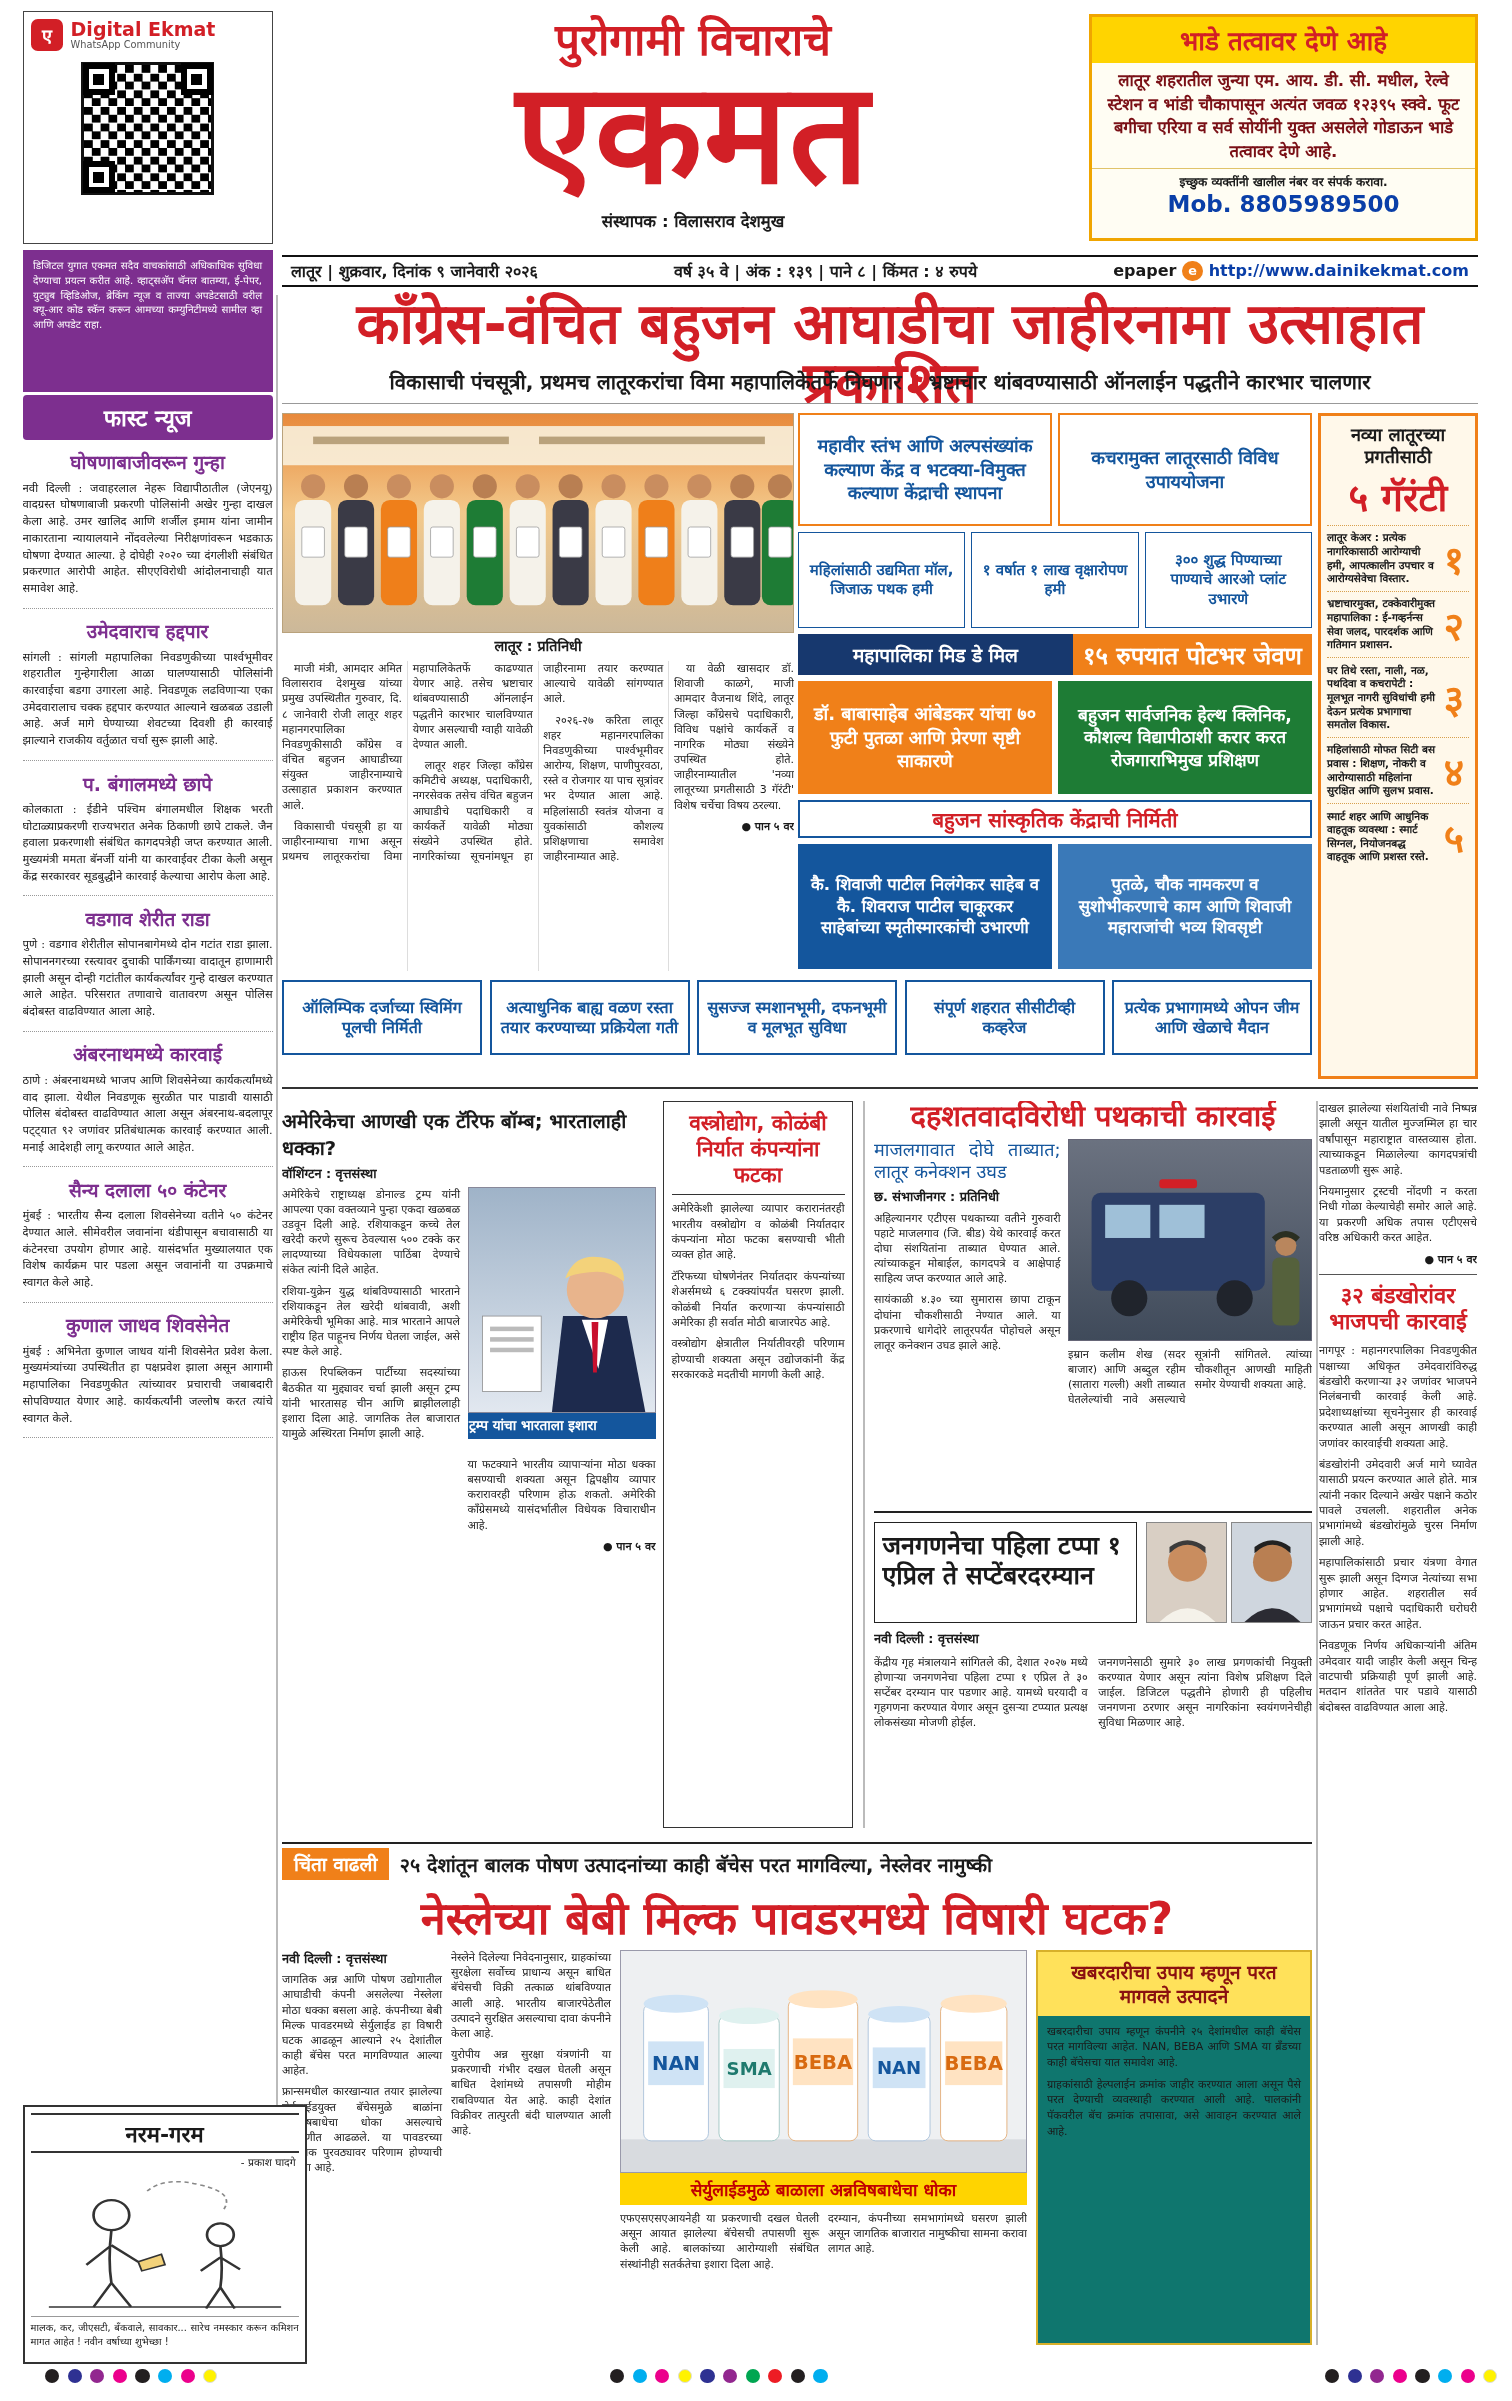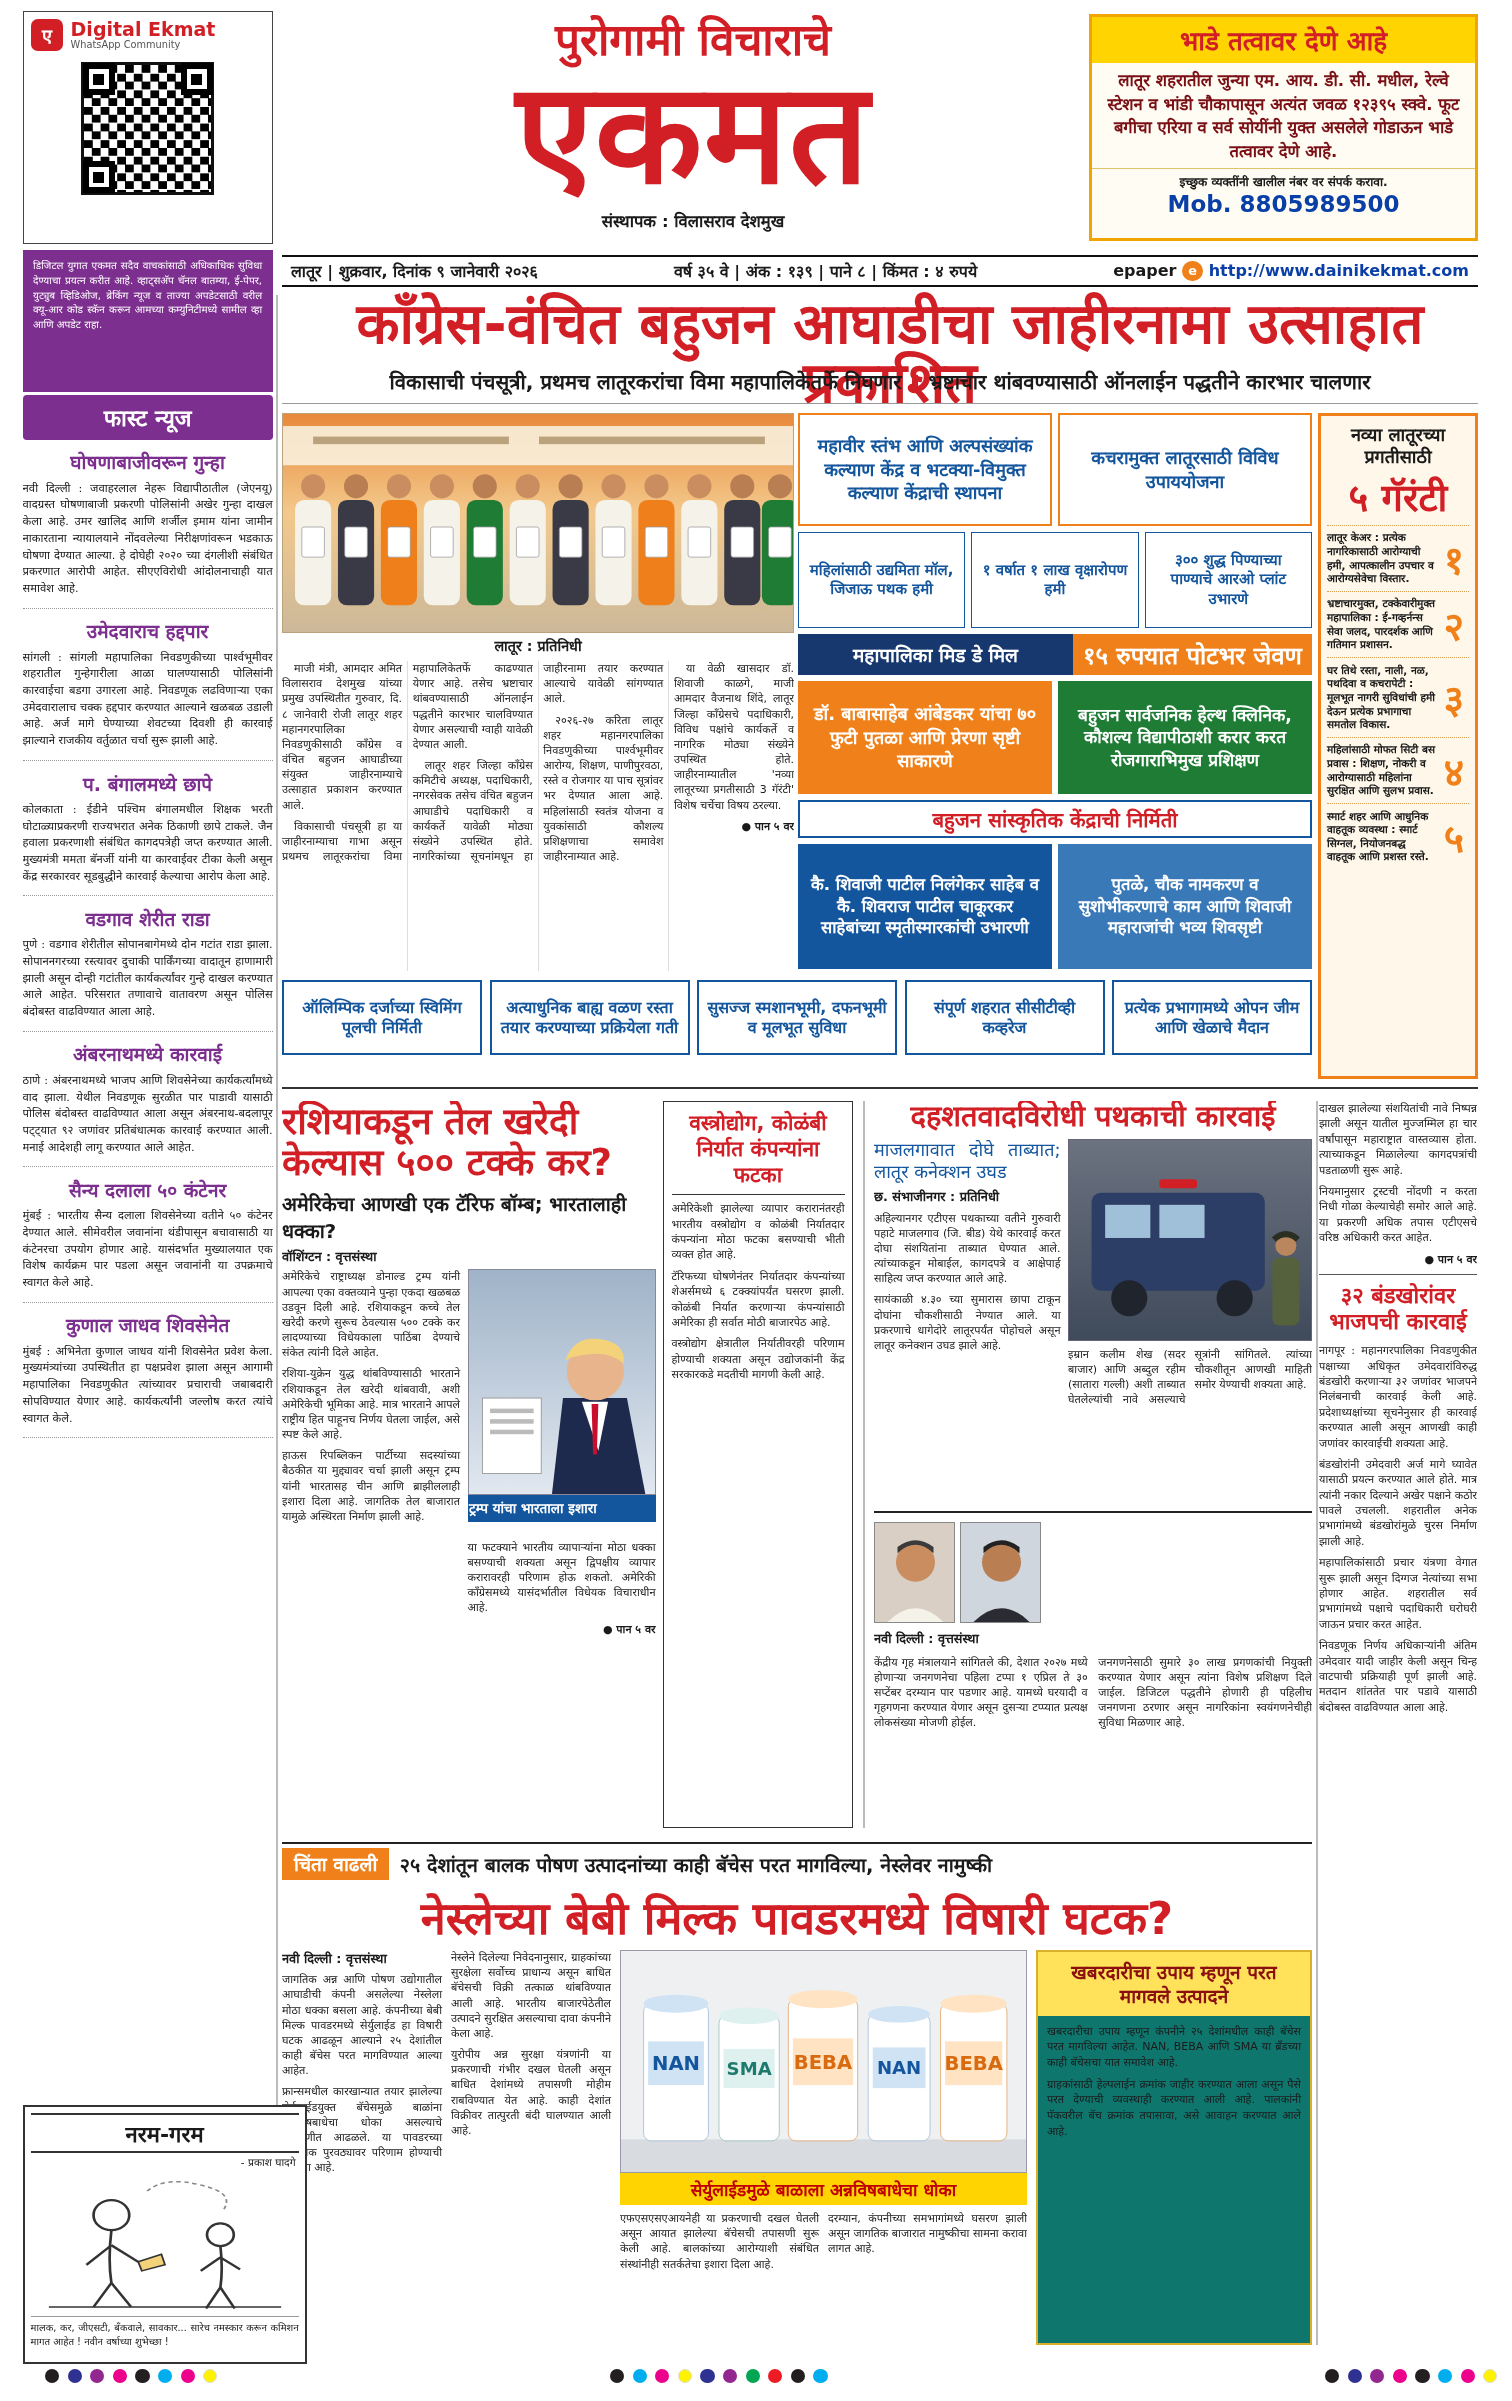--- a/index.html
+++ b/index.html
@@ -322,21 +322,20 @@
     <div class="s-box">संपूर्ण शहरात सीसीटीव्ही कव्हरेज</div>
     <div class="s-box">प्रत्येक प्रभागामध्ये ओपन जीम आणि खेळाचे मैदान</div>
   </div>
 
   <div class="abs hrule" style="left:282px;top:1087px;width:1196px;height:2.3px;"></div>
   <div class="abs vrule" style="left:863px;top:1101px;height:727px;"></div>
   <div class="abs vrule" style="left:1316px;top:1101px;height:1244px;"></div>
 
   <div class="abs rus">
     <div class="rus-head">
-      <div class="rus-hl">रशियाकडून तेल खरेदी केल्यास ५०० टक्के कर?</div>
       <div class="rus-deck">अमेरिकेचा आणखी एक टॅरिफ बॉम्ब; भारतालाही धक्का?</div>
       <div class="byline">वॉशिंग्टन : वृत्तसंस्था</div>
     </div>
     <div class="rus-cols">
       <div class="rus-c1 just">
         <p>अमेरिकेचे राष्ट्राध्यक्ष डोनाल्ड ट्रम्प यांनी आपल्या एका वक्तव्याने पुन्हा एकदा खळबळ उडवून दिली आहे. रशियाकडून कच्चे तेल खरेदी करणे सुरूच ठेवल्यास ५०० टक्के कर लादण्याच्या विधेयकाला पाठिंबा देण्याचे संकेत त्यांनी दिले आहेत.</p>
         <p>रशिया-युक्रेन युद्ध थांबविण्यासाठी भारताने रशियाकडून तेल खरेदी थांबवावी, अशी अमेरिकेची भूमिका आहे. मात्र भारताने आपले राष्ट्रीय हित पाहूनच निर्णय घेतला जाईल, असे स्पष्ट केले आहे.</p>
         <p>हाऊस रिपब्लिकन पार्टीच्या सदस्यांच्या बैठकीत या मुद्द्यावर चर्चा झाली असून ट्रम्प यांनी भारतासह चीन आणि ब्राझीललाही इशारा दिला आहे. जागतिक तेल बाजारात यामुळे अस्थिरता निर्माण झाली आहे.</p>
       </div>
       <div class="rus-c2 just">
@@ -407,20 +406,21 @@
         </div>
         <div class="ter-sub just">
           <p>इम्रान कलीम शेख (सदर बाजार) आणि अब्दुल रहीम (सातारा गल्ली) अशी ताब्यात घेतलेल्यांची नावे असल्याचे सूत्रांनी सांगितले. त्यांच्या चौकशीतून आणखी माहिती समोर येण्याची शक्यता आहे.</p>
         </div>
       </div>
     </div>
   </div>
 
   <div class="abs cen">
     <div class="cen-top">
+      <div class="cen-hl">जनगणनेचा पहिला टप्पा १ एप्रिल ते सप्टेंबरदरम्यान</div>
       <div class="cen-photos">
         <div class="cen-ph">
           <svg viewBox="0 0 108 134" width="81" height="101" preserveAspectRatio="none">
             <rect width="108" height="134" fill="#d9cfc4"></rect>
               <circle cx="54" cy="52" r="26" fill="#c98d5f"></circle>
             <path d="M30 40 Q54 18 78 40 L78 32 Q54 14 30 32 Z" fill="#3b3b3b"></path>
             <path d="M14 134 Q54 92 94 134 Z" fill="#f5f2ea"></path>
           </svg>
         </div>
         <div class="cen-ph">

